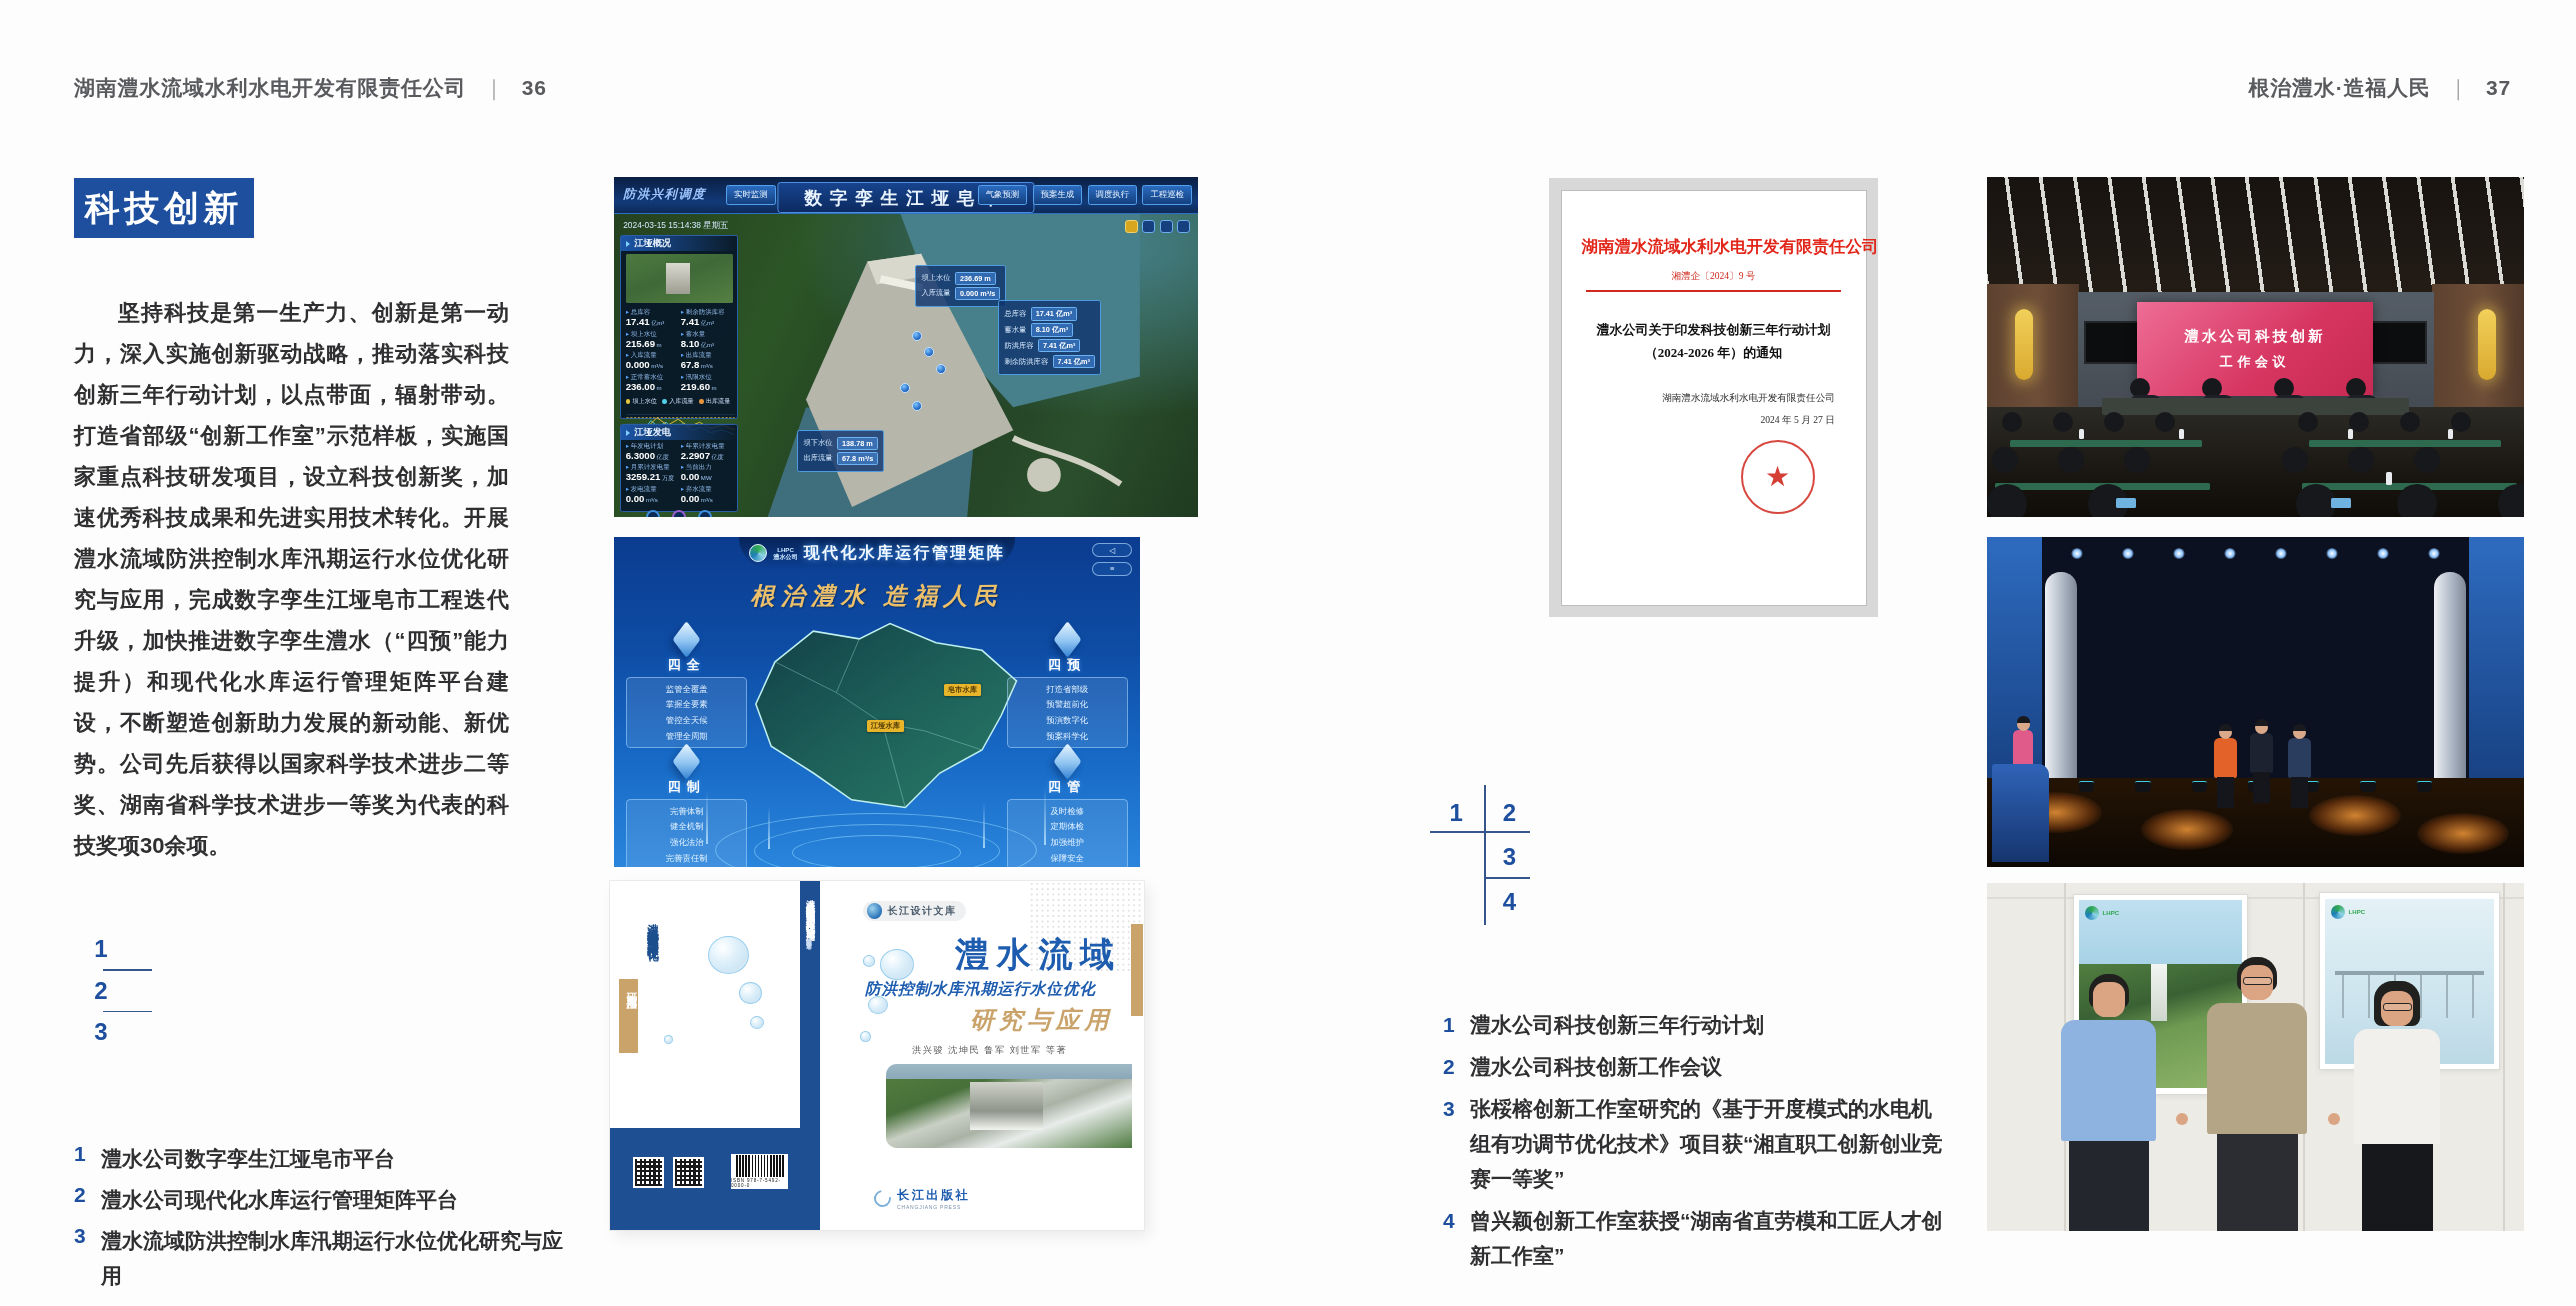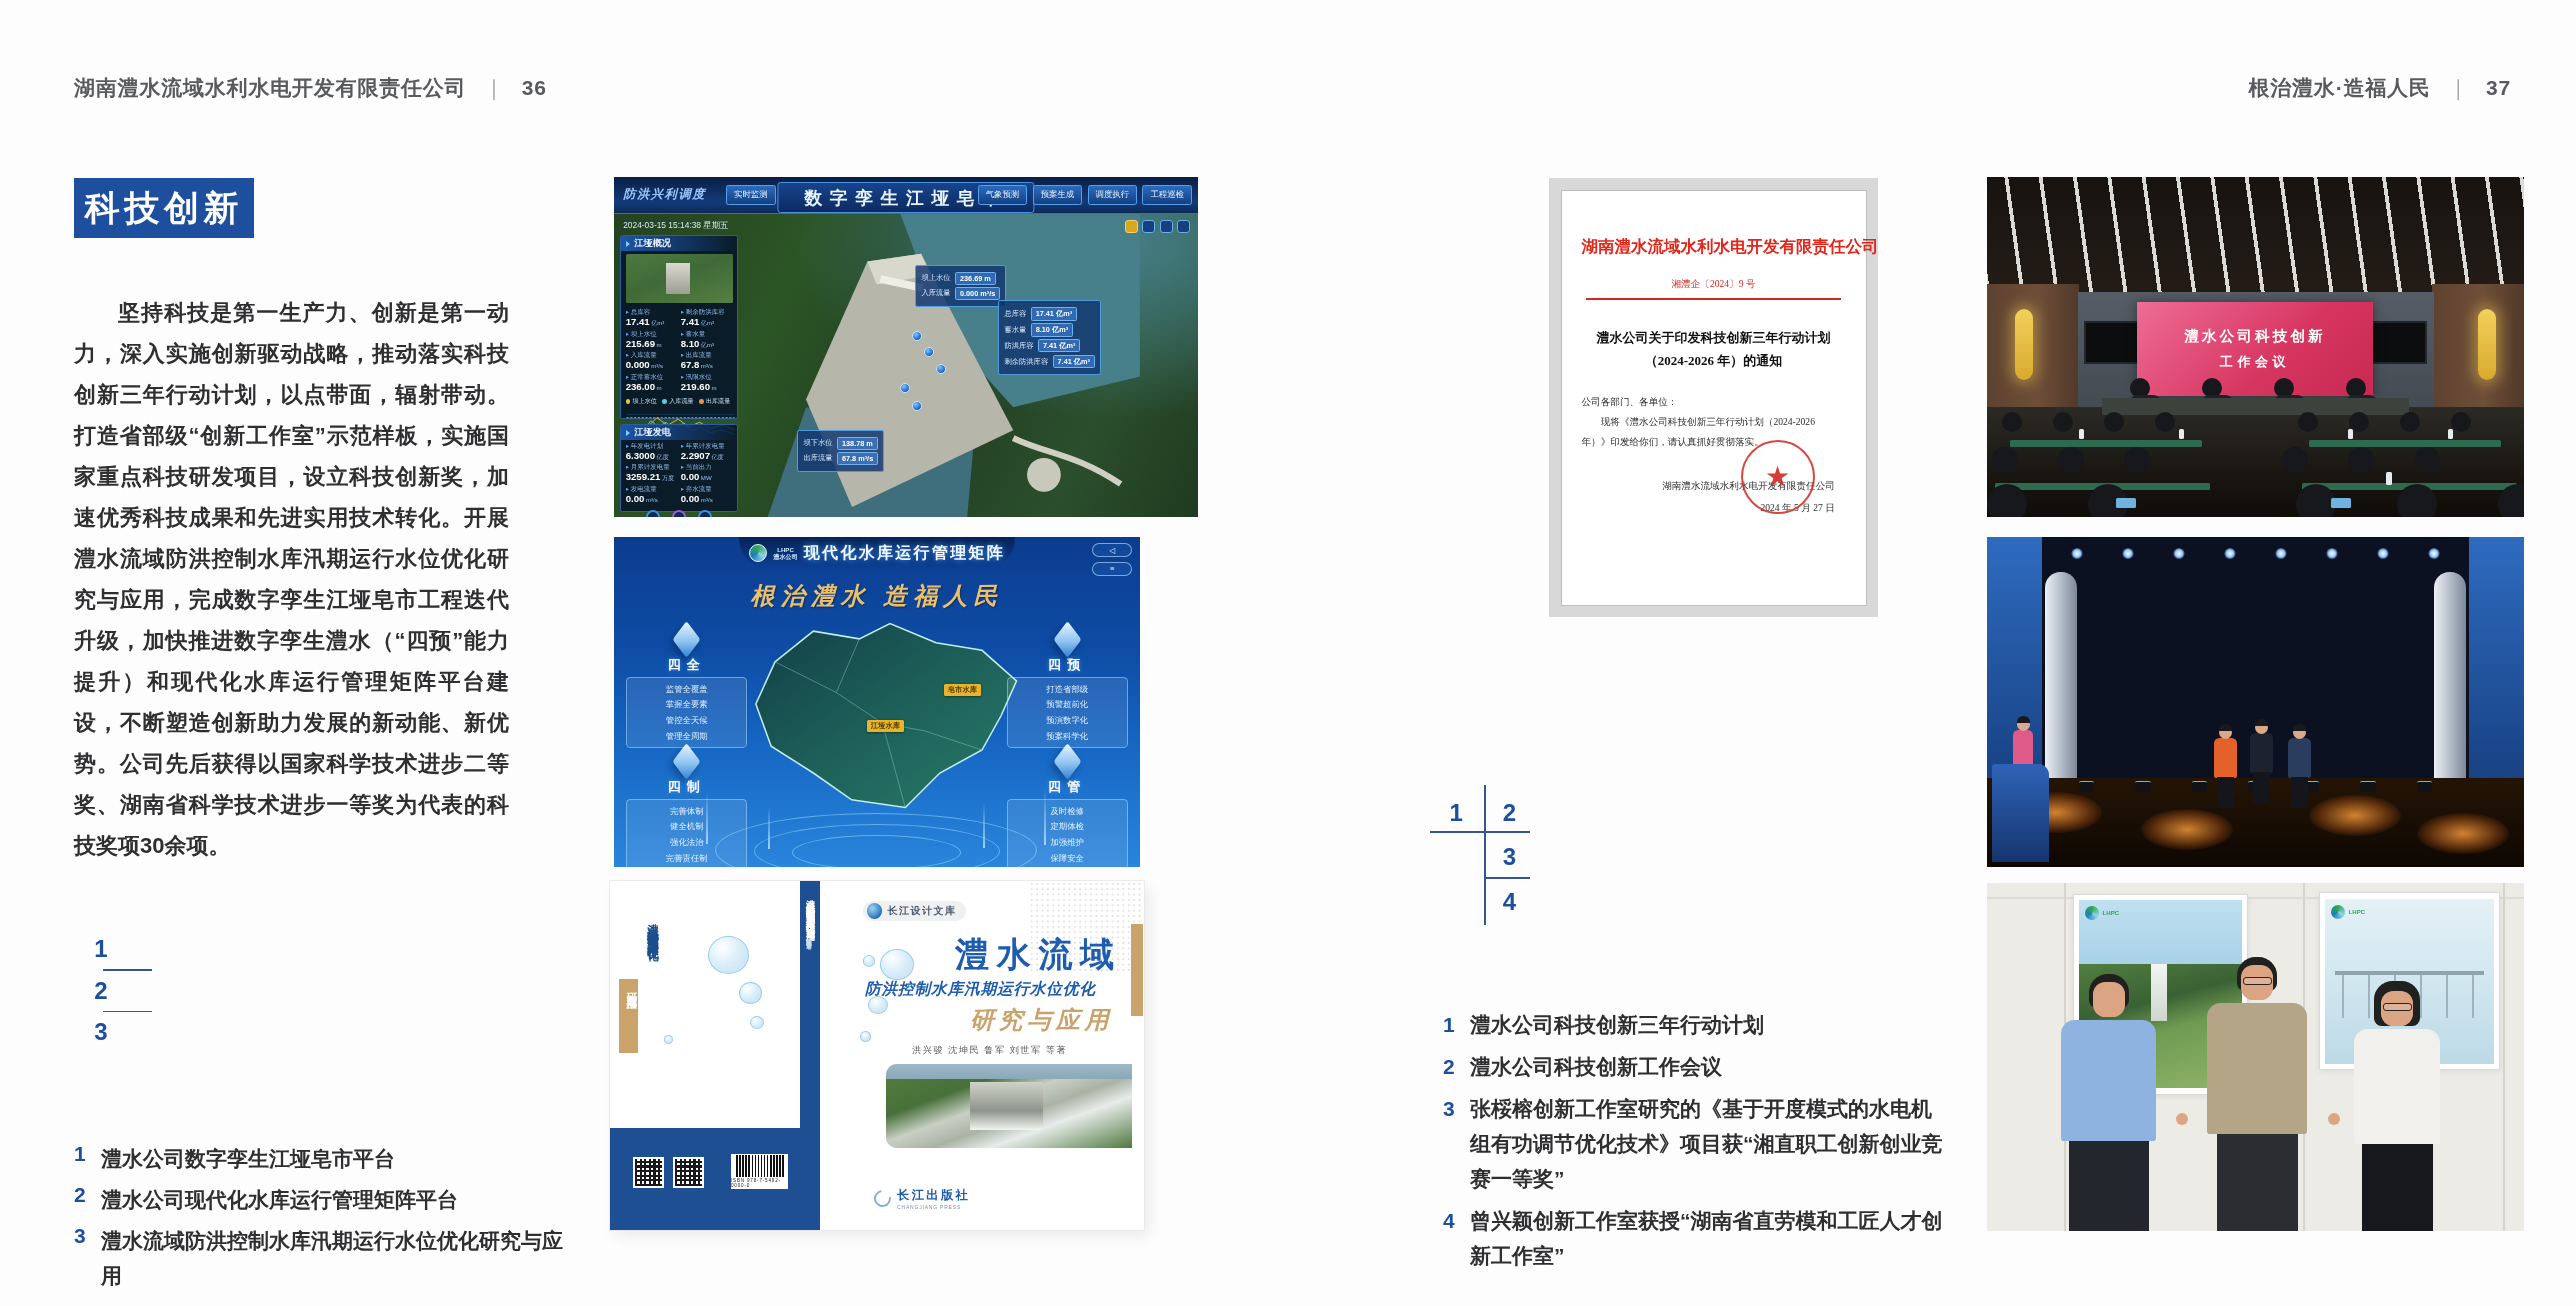--- a/index.html
+++ b/index.html
@@ -121,21 +121,21 @@
   .bk-pub { display:flex; align-items:center; gap:6.1px; }
   .bk-pub .g { width:17px; height:17px; border-radius:50%; border:2.3px solid #7fb0d8; border-top-color:transparent; transform:rotate(35deg); }
   .bk-pub .cn { font-family:"Liberation Serif","DejaVu Serif",serif; font-size:12.3px; font-weight:700; color:#1d5cae; letter-spacing:2.3px; }
   .bk-pub .en { font-size:5px; color:#7a8fa5; letter-spacing:0.8px; }
   .bk-tan { background:#c9a36a; }
 
   
   .doc-wrap { background:#d8d8d8; padding:11.5px; }
   .doc-page { width:100%; height:100%; background:#ffffff; border:0.8px solid #bdbdbd; position:relative; padding:45px 20px 0; }
   .doc-h { color:#e2261a; font-weight:700; font-size:16.5px; text-align:center; letter-spacing:0px; font-family:"Liberation Serif","DejaVu Serif",serif; white-space:nowrap; }
-  .doc-no { color:#d0291e; font-size:9.6px; text-align:center; margin-top:20px; font-family:"Liberation Serif","DejaVu Serif",serif; }
+  .doc-no { color:#d0291e; font-size:9.6px; text-align:center; margin-top:12px; font-family:"Liberation Serif","DejaVu Serif",serif; }
   .doc-rule { height:1.9px; background:#d0291e; margin:7.7px 4.6px 26px; }
   .doc-t { color:#111; font-weight:700; font-size:13px; text-align:center; line-height:23px; font-family:"Liberation Serif","DejaVu Serif",serif; }
   .doc-b { color:#2c2c2c; font-size:9.6px; line-height:20px; margin-top:20px; font-family:"Liberation Serif","DejaVu Serif",serif; }
   .doc-ind { text-indent:2em; }
   .doc-sign { color:#2c2c2c; font-size:9.6px; line-height:21.5px; text-align:right; padding-right:10.7px; margin-top:23px; font-family:"Liberation Serif","DejaVu Serif",serif; }
   .doc-seal { width:74px; height:74px; border:2.7px solid rgba(208,41,30,.85); border-radius:50%; display:flex; align-items:center; justify-content:center; }
   .doc-seal .star { color:rgba(208,41,30,.9); font-size:28px; }
 
   
   .mt { background:#1c1915; }
@@ -568,24 +568,20 @@
 
   <div class="abs fig doc-wrap" style="left:1549px; top:178px; width:329px; height:439px;">
     <div class="doc-page">
       <div class="doc-h">湖南澧水流域水利水电开发有限责任公司文件</div>
       <div class="doc-no">湘澧企〔2024〕9 号</div>
       <div class="doc-rule"></div>
       <div class="doc-t">
         <div>澧水公司关于印发科技创新三年行动计划</div>
         <div>（2024-2026 年）的通知</div>
       </div>
-      <div class="doc-b">
-        <div>公司各部门、各单位：</div>
-        <div class="doc-ind">现将《澧水公司科技创新三年行动计划（2024-2026 年）》印发给你们，请认真抓好贯彻落实。</div>
-      </div>
       <div class="doc-sign">
         <div>湖南澧水流域水利水电开发有限责任公司</div>
         <div>2024 年 5 月 27 日</div>
       </div>
       <div class="abs doc-seal" style="right:51px; bottom:91px;">
         <span class="star">★</span>
       </div>
     </div>
   </div>
 

